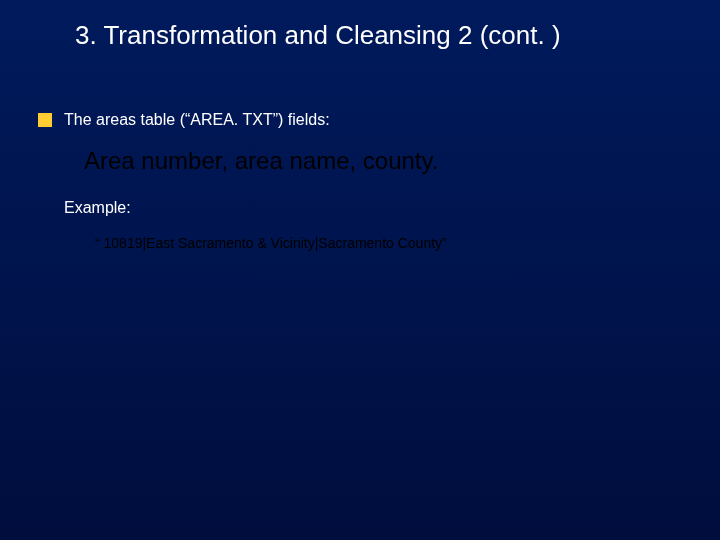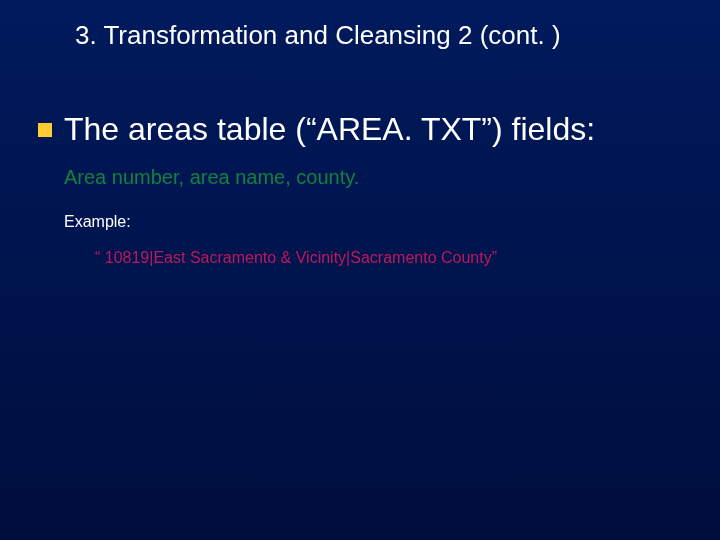--- a/index.html
+++ b/index.html
@@ -33,38 +33,38 @@
   }
   .square-bullet {
     display: inline-block;
     width: 14px;
     height: 14px;
     background: #ffcc33;
     margin-right: 12px;
     flex-shrink: 0;
   }
   .bullet-text {
-    font-size: 32px;
+    font-size: 16px;
     font-weight: 400;
     color: #ffffff;
   }
   .sub1 {
-    font-size: 20px;
-    margin: 0 0 24px 34px;
-    color: #15803d;
+    font-size: 24px;
+    margin: 0 0 24px 54px;
+    color: #000000;
   }
   .example-label {
     font-size: 16px;
     margin: 0 0 18px 34px;
     color: #ffffff;
   }
   .example-line {
-    font-size: 16px;
+    font-size: 14px;
     margin: 0 0 0 65px;
-    color: #be185d;
+    color: #000000;
   }
 </style>
 </head>
 <body>
 
 <div class="slide">
   <div class="title">3. Transformation and Cleansing 2 (cont. )</div>
 
   <div class="bullet-row">
     <span class="square-bullet"></span>

